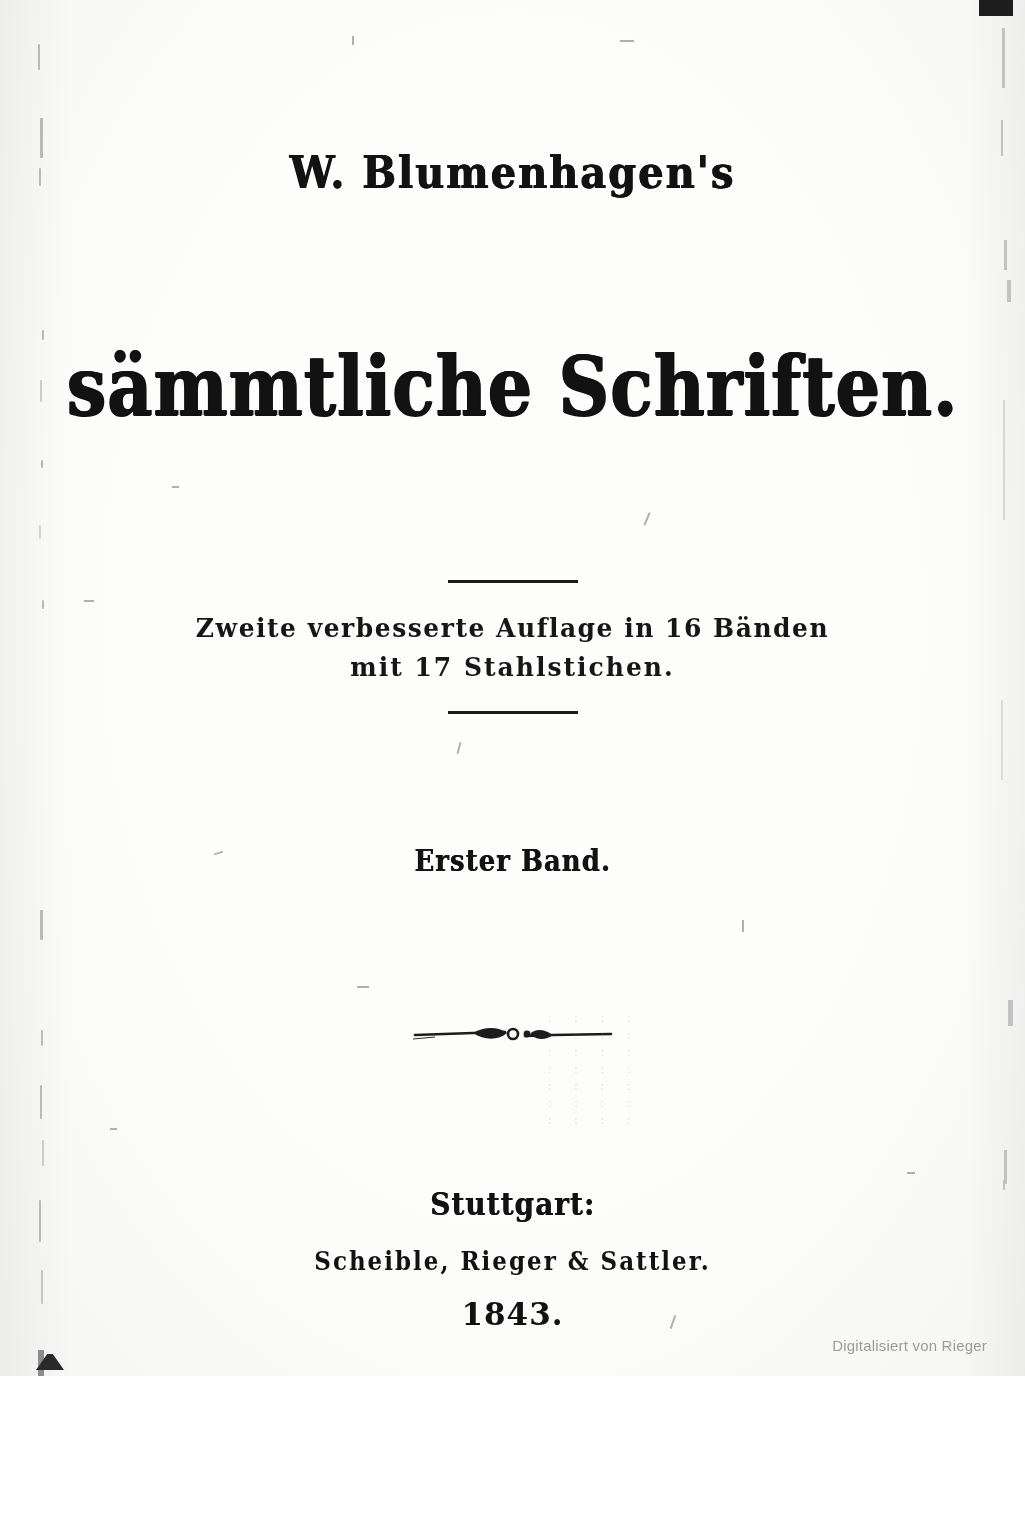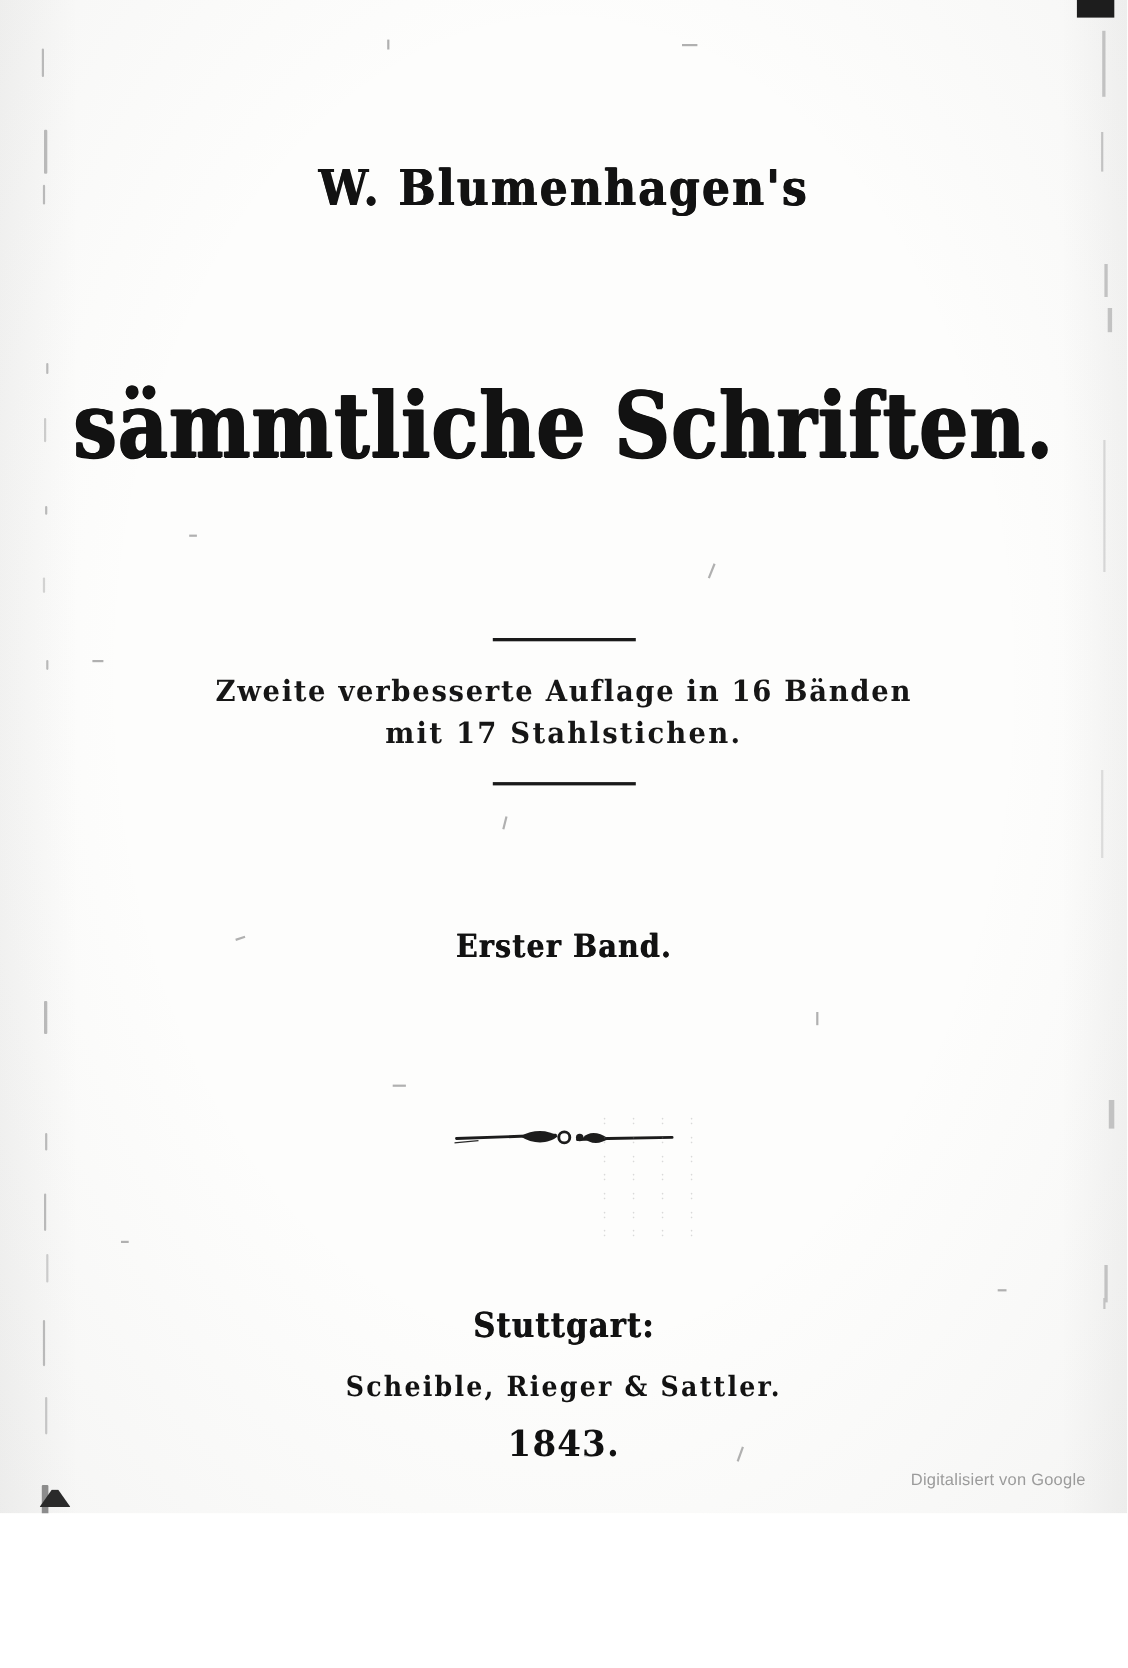--- a/index.html
+++ b/index.html
@@ -314,16 +314,16 @@
   <div class="ghost">
     <div>: : : :</div>
     <div>: : : :</div>
     <div>: : : :</div>
     <div>: : : :</div>
     <div>: : : :</div>
     <div>: : : :</div>
     <div>: : : :</div>
   </div>
 
-  <div class="watermark">Digitalisiert von Google</div>
+  <div class="watermark">Digitalisiert von Rieger</div>
 
   <div class="corner-tick"></div>
 </div>
 
 </body></html>

